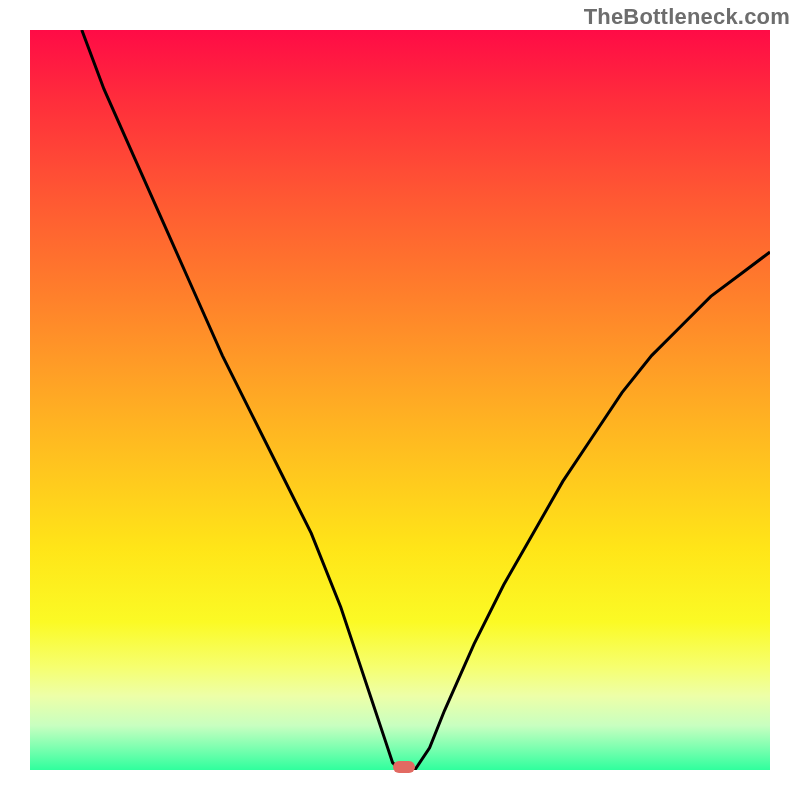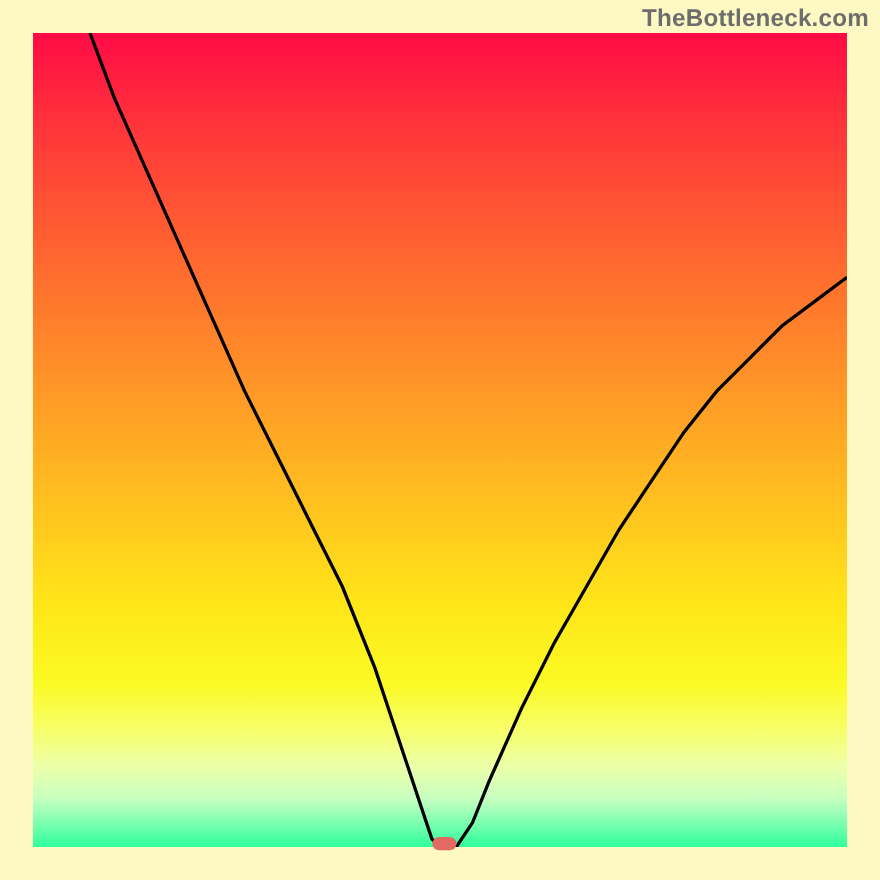--- a/index.html
+++ b/index.html
@@ -8,21 +8,21 @@
     width: 800px;
     height: 800px;
     background: #000;
     font-family: Arial, Helvetica, sans-serif;
     overflow: hidden;
   }
   .frame {
     position: relative;
     width: 800px;
     height: 800px;
-    background: #fef9c3;
+    background: #ffffff;
   }
   .plot {
     position: absolute;
     left: 30px;
     top: 30px;
     width: 740px;
     height: 740px;
     background: linear-gradient(
       to bottom,
       #ff0b46 0%,

